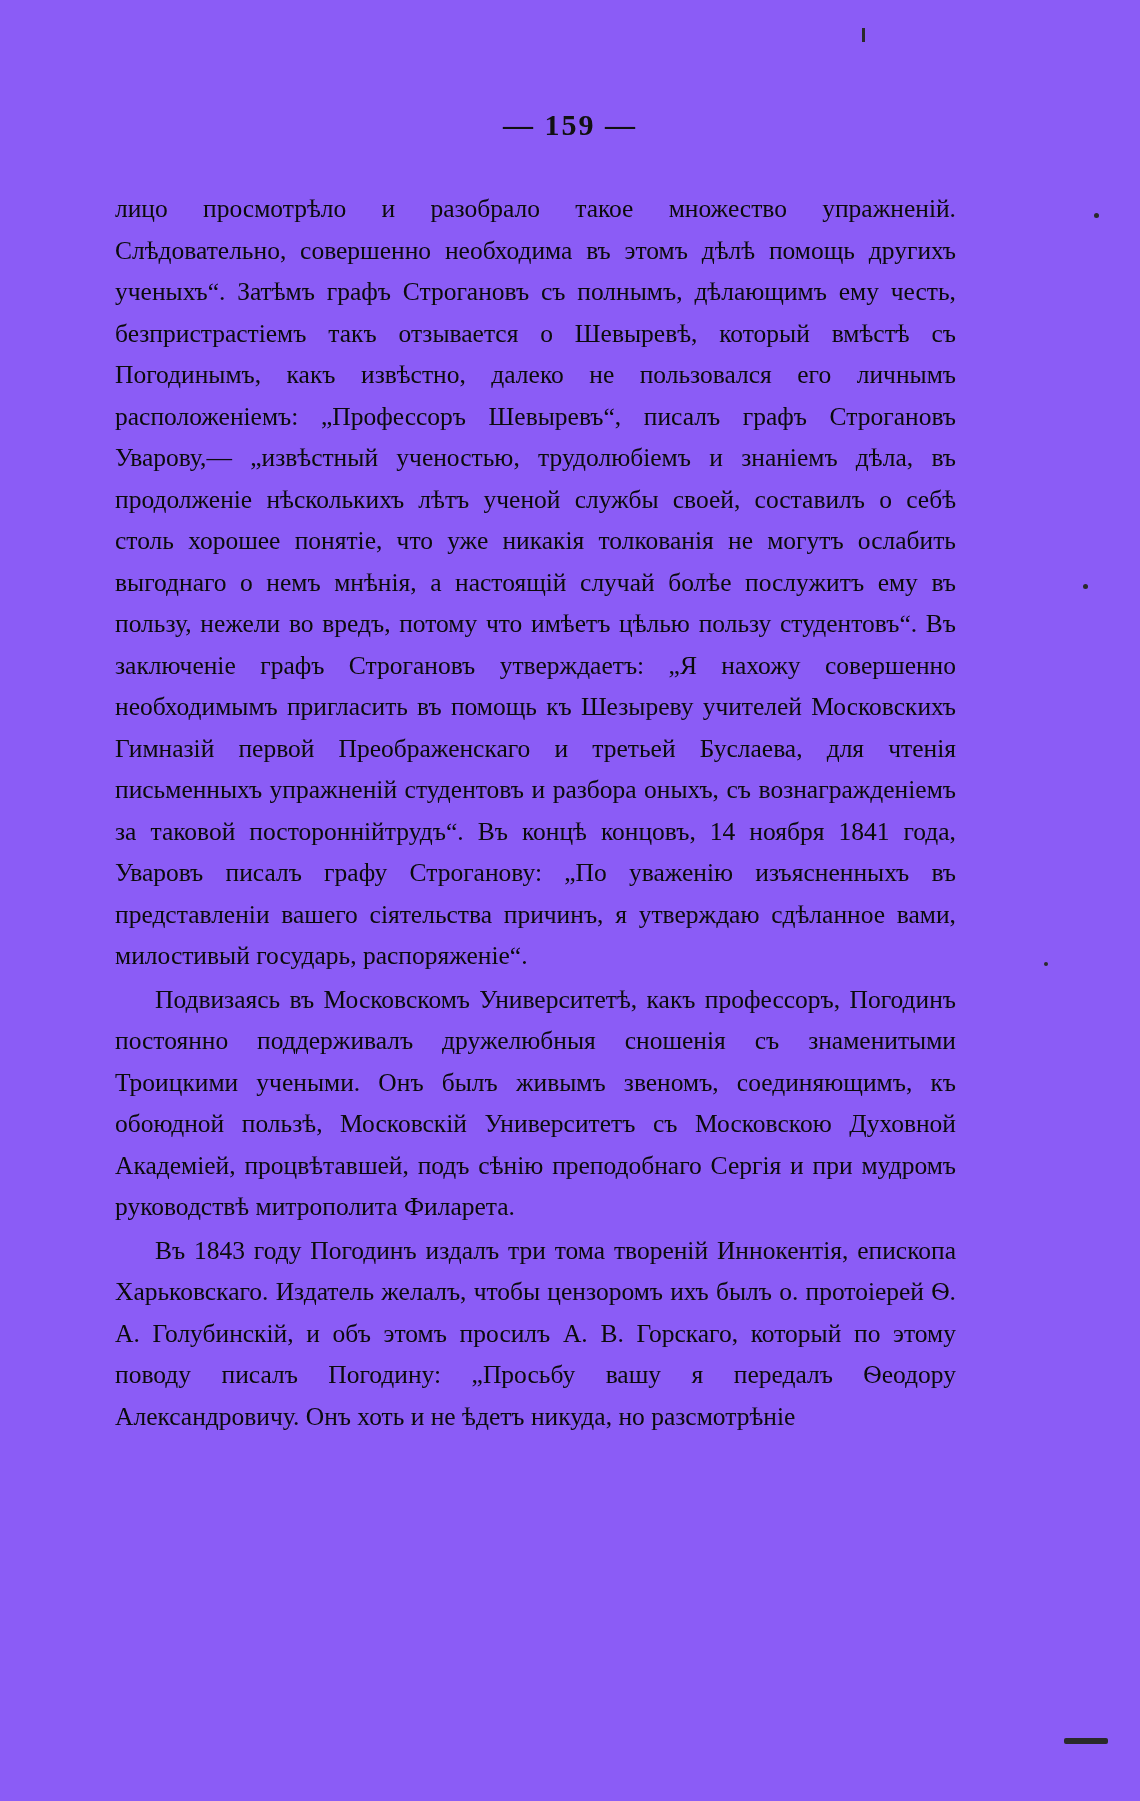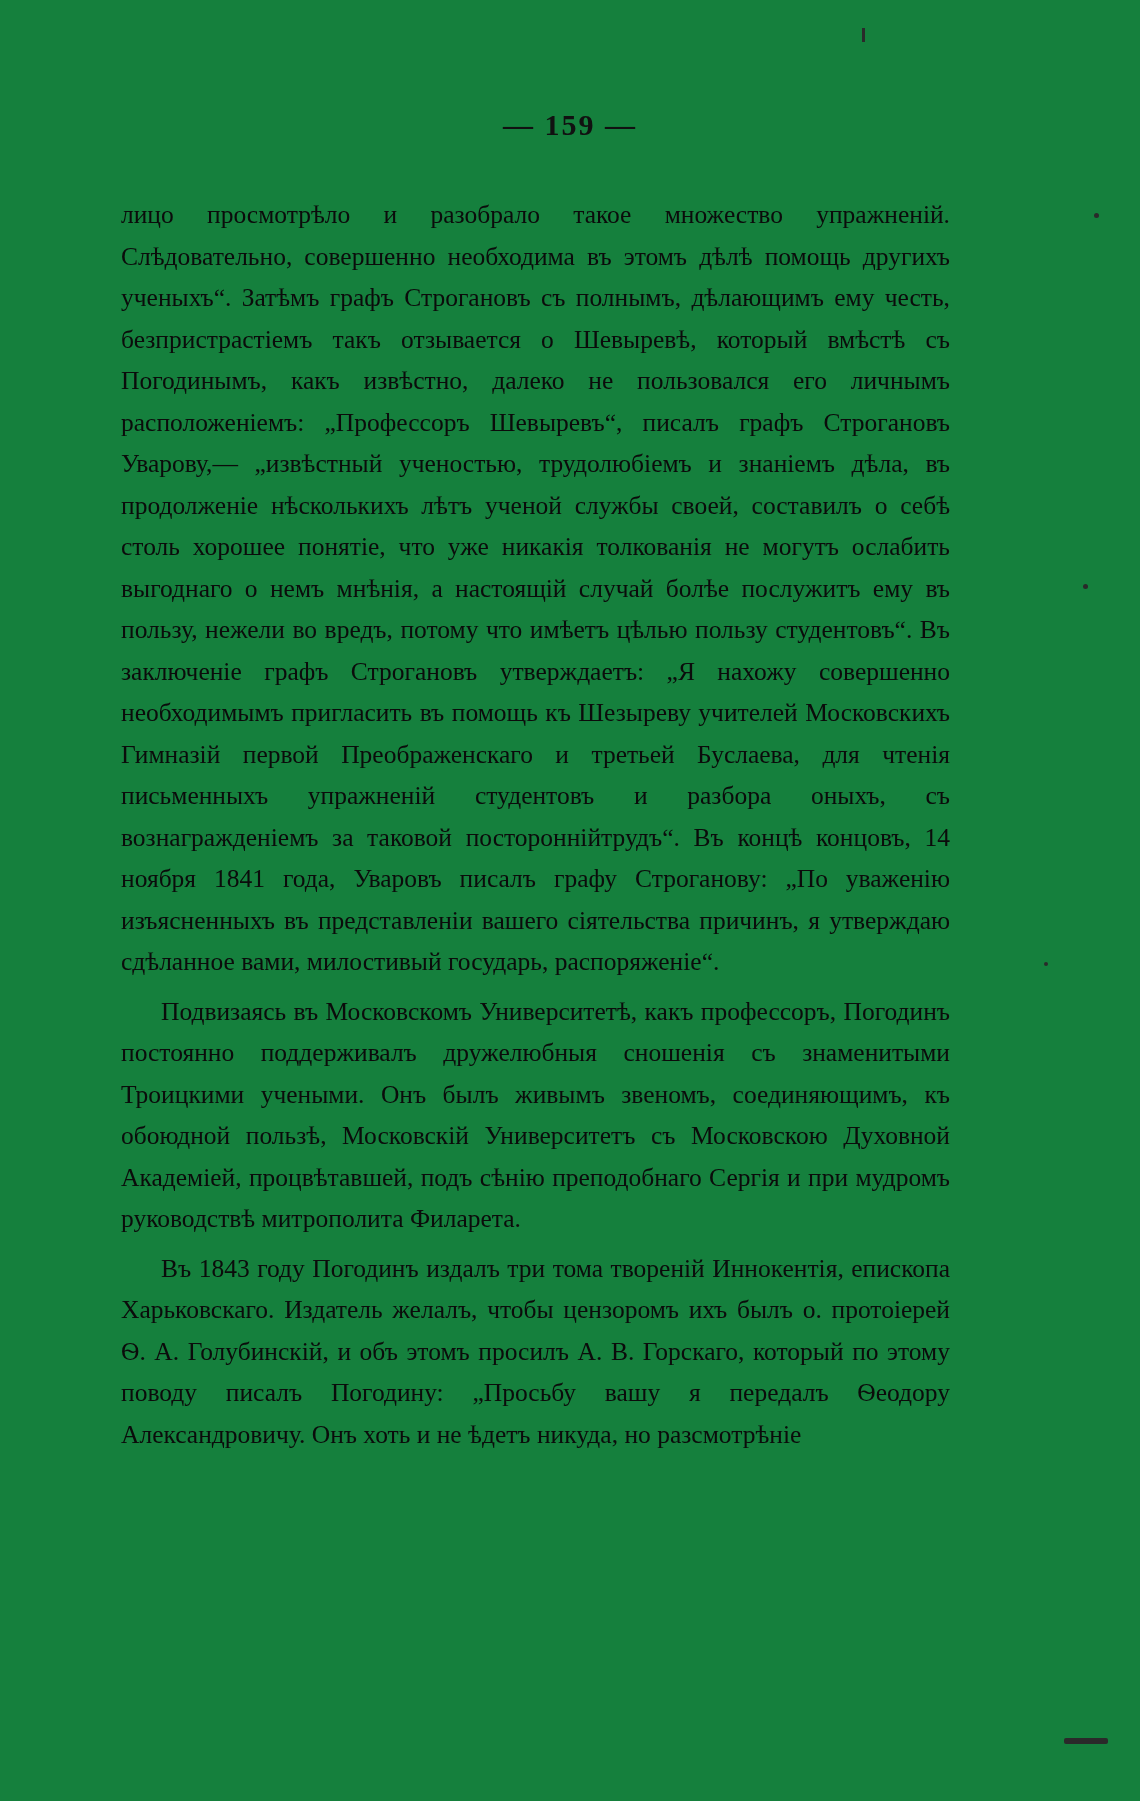--- a/index.html
+++ b/index.html
@@ -4,21 +4,21 @@
 <style>
   html, body {
     margin: 0;
     padding: 0;
     background: #ffffff;
   }
   .page {
     position: relative;
     width: 1140px;
     height: 1801px;
-    background: #15803d;
+    background: #8b5cf6;
     margin: 0 auto;
     overflow: hidden;
   }
   .page-number {
     position: absolute;
     top: 108px;
     left: 0;
     width: 1140px;
     text-align: center;
     font-family: "Liberation Serif", serif;
@@ -33,21 +33,21 @@
     left: 113px;
     width: 845px;
     font-family: "Liberation Serif", serif;
     font-size: 25.5px;
     line-height: 41.5px;
     color: #0b0b0b;
     text-align: justify;
     text-justify: inter-word;
   }
   .body-text p {
-    margin: 8px;
+    margin: 2px;
     text-indent: 40px;
     hyphens: none;
   }
   .body-text p.no-indent {
     text-indent: 0;
   }
   .mark {
     position: absolute;
     background: #2a2a2a;
   }

